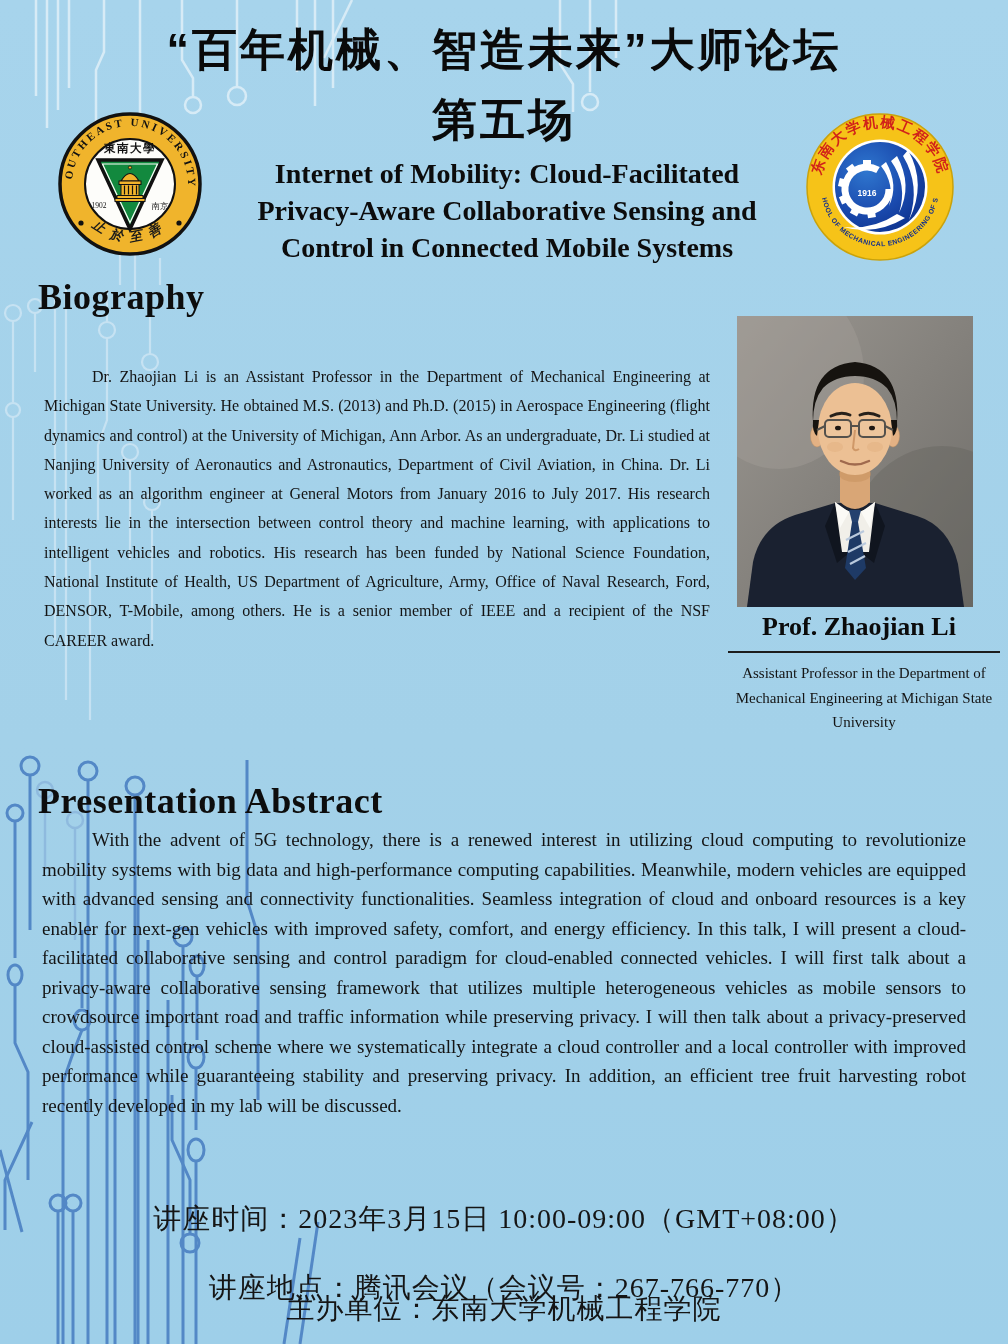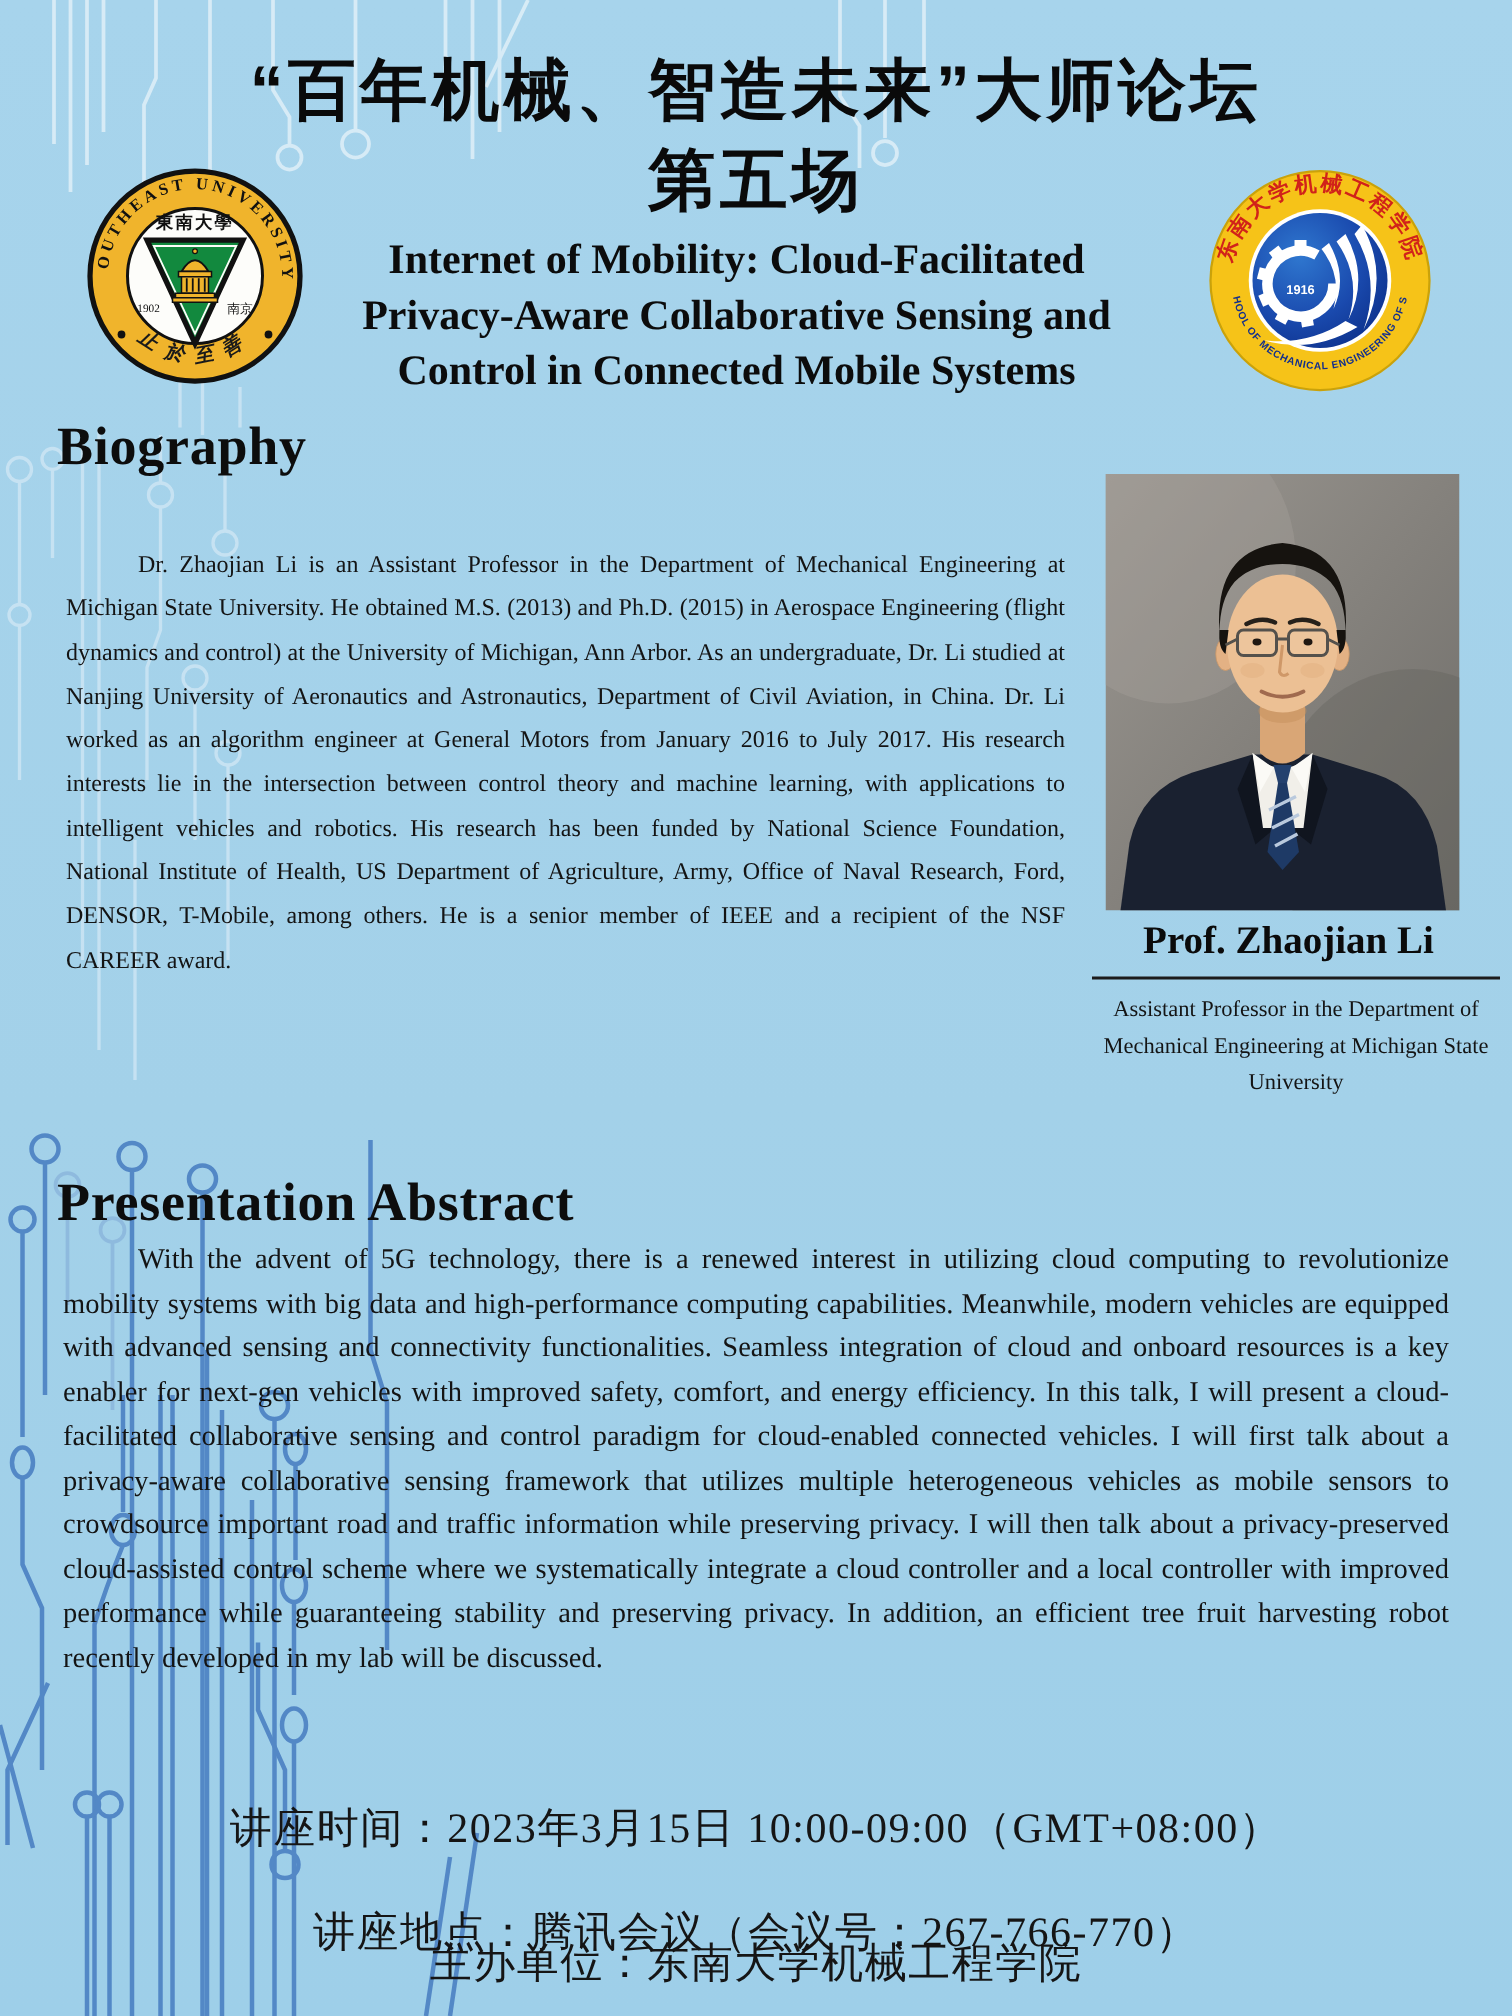--- a/index.html
+++ b/index.html
@@ -8,23 +8,23 @@
     background:linear-gradient(180deg,#a7d4ec 0%,#a3d1e9 55%,#9ecfe9 100%);
     font-family:"Liberation Serif","DejaVu Serif",serif;color:#141414;
   }
   .abs{position:absolute;}
   svg{display:block;}
   #decor{position:absolute;left:0;top:0;pointer-events:none;}
   .layer{position:absolute;inset:0;}
   .cn-title{left:0;right:0;text-align:center;
     font-family:"Liberation Sans","DejaVu Sans",sans-serif;
     font-weight:bold;font-size:45px;letter-spacing:3px;color:#0a0a0a;white-space:nowrap;}
-  .cn-title-1{top:30px;}
+  .cn-title-1{top:20px;}
   .cn-title-2{top:90px;}
-  .en-title{left:138px;width:706px;top:155px;text-align:center;
+  .en-title{left:154px;width:706px;top:155px;text-align:center;
     font-weight:bold;font-size:28px;line-height:37px;color:#0c0c0c;}
   .section-heading{font-weight:bold;font-size:36px;color:#0d0d0d;letter-spacing:0.5px;}
   .bio-heading{left:38px;top:276px;}
   .bio-text{left:44px;top:362px;width:666px;font-size:16px;line-height:29.3px;
     text-align:justify;text-indent:48px;}
   .photo-frame{left:737px;top:316px;width:236px;height:291px;}
   .speaker-name{left:717px;top:612px;width:284px;text-align:center;
     font-weight:bold;font-size:26px;color:#0b0b0b;}
   .caption-rule{left:728px;top:651px;width:272px;height:2px;background:#1c1c1c;}
   .speaker-role{left:728px;top:661px;width:272px;text-align:center;

